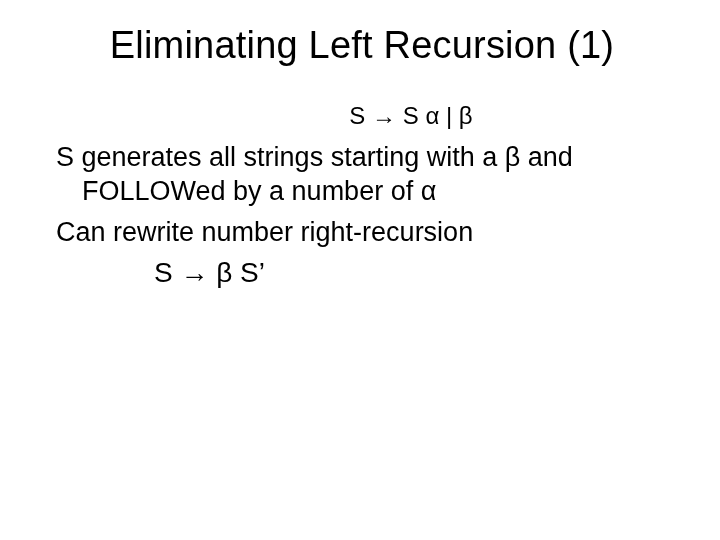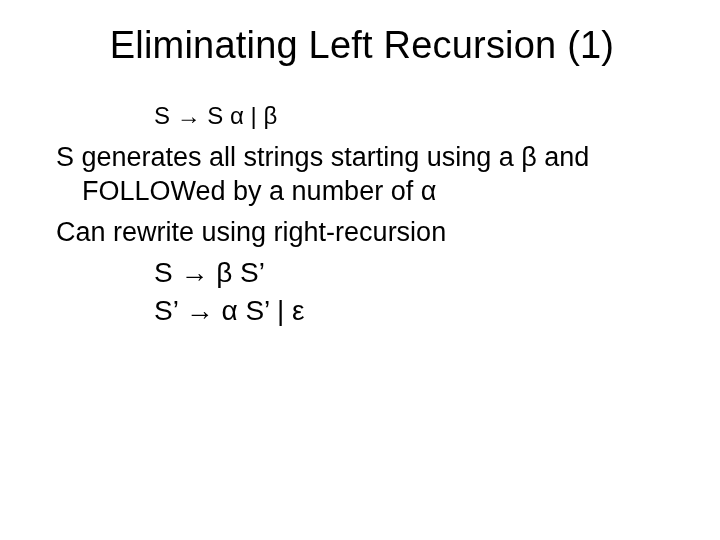--- a/index.html
+++ b/index.html
@@ -1,32 +1,31 @@
 <!DOCTYPE html>
 <html><head>
 <meta charset="utf-8">
 <style>
   * { margin: 0; padding: 0; box-sizing: border-box; }
   html, body { width: 720px; height: 540px; background: #ffffff; font-family: Arial, Helvetica, sans-serif; color: #000; }
   .slide { width: 708px; height: 540px; position: relative; padding: 24px 40px 0 56px; }
   .title { font-size: 38px; font-weight: 400; text-align: center; margin-bottom: 34px; letter-spacing: 0.2px; }
   .body { font-size: 27px; line-height: 1.28; }
   .para { margin-bottom: 6px; }
-  .indent-1 { padding-left: 98px; font-size: 24px; margin-top: 2px; margin-bottom: 8px; }
+  .indent-1 { padding-left: 98px; font-size: 24px; margin-top: 2px; margin-bottom: 8px; text-align: center; }
   .indent-2 { padding-left: 98px; font-size: 28px; margin-top: 2px; }
   .hang { text-indent: -26px; padding-left: 26px; }
 </style>
 </head>
 <body>
 
 <div class="slide">
   <h1 class="title">Eliminating Left Recursion (1)</h1>
 
   <div class="body">
     <div class="indent-1">S → S α | β</div>
 
-    <div class="para hang">S generates all strings starting using a β and FOLLOWed by a number of α</div>
-    <div class="para">Can rewrite using right-recursion</div>
+    <div class="para hang">S generates all strings starting with a β and FOLLOWed by a number of α</div>
+    <div class="para">Can rewrite number right-recursion</div>
 
     <div class="indent-2">S → β S’</div>
-    <div class="indent-2">S’ → α S’ | ε</div>
   </div>
 </div>
 
 </body></html>

